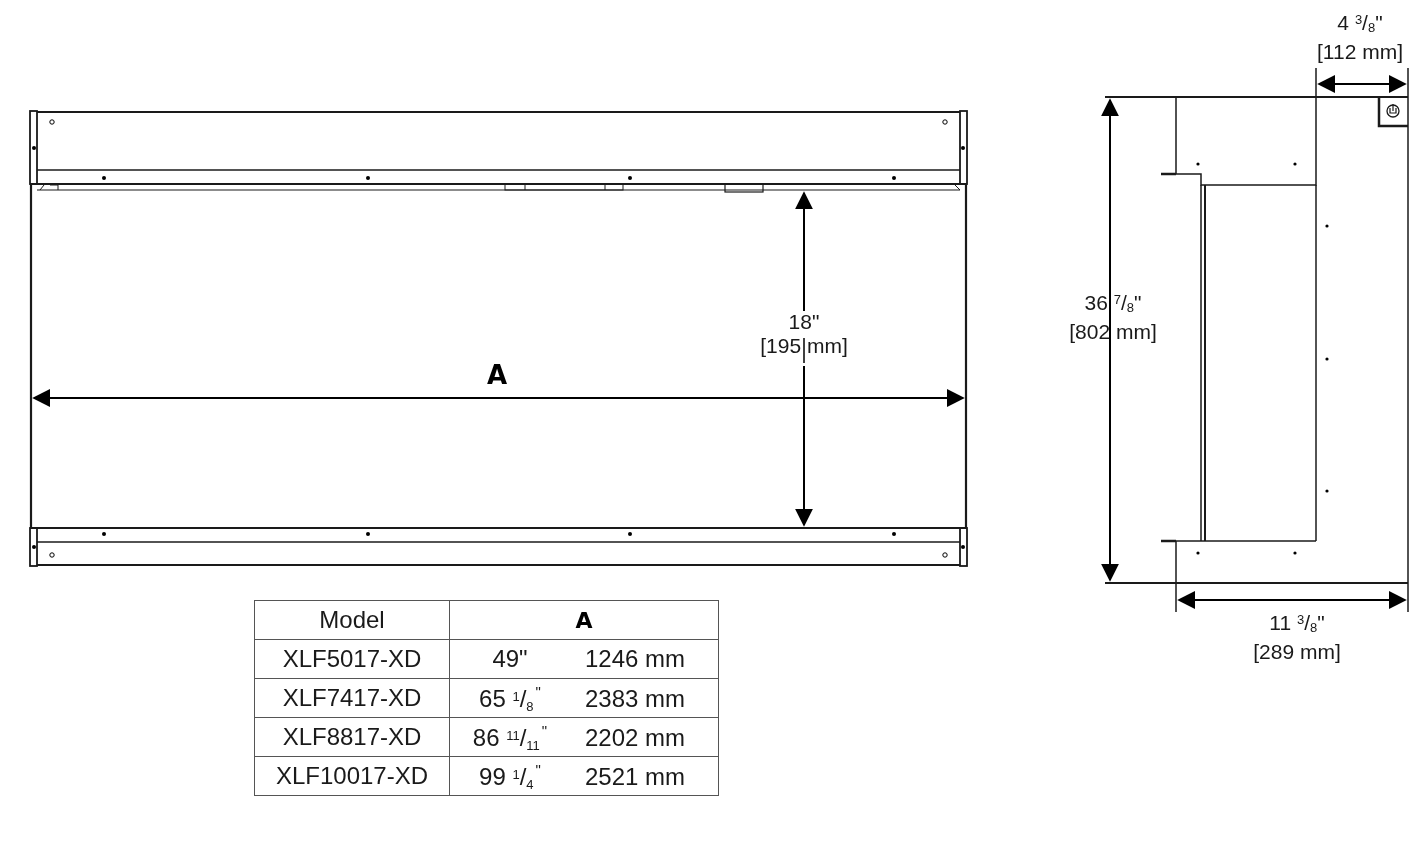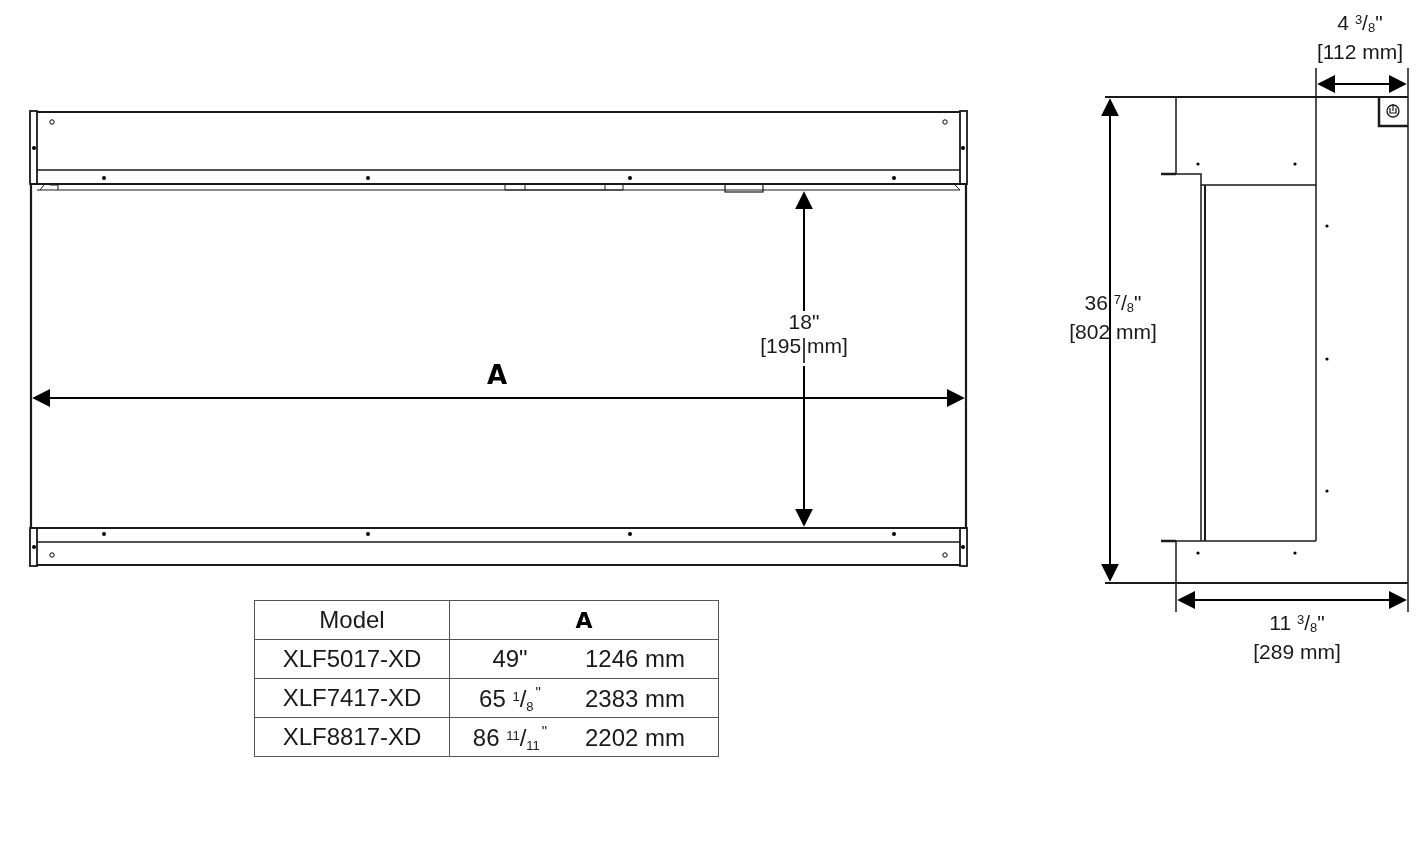--- a/index.html
+++ b/index.html
@@ -178,14 +178,20 @@
     <td class="c-a">
       <span class="ain"><span>65</span> <span class="num">1</span>/<span class="den">8</span><sup class="q">"</sup></span><span class="amm">2383 mm</span>
     </td>
   </tr>
   <tr>
     <td class="c-model">XLF8817-XD</td>
     <td class="c-a">
       <span class="ain"><span>86</span> <span class="num">11</span>/<span class="den">11</span><sup class="q">"</sup></span><span class="amm">2202 mm</span>
     </td>
   </tr>
+  <tr>
+    <td class="c-model">XLF10017-XD</td>
+    <td class="c-a">
+      <span class="ain"><span>99</span> <span class="num">1</span>/<span class="den">4</span><sup class="q">"</sup></span><span class="amm">2521 mm</span>
+    </td>
+  </tr>
 </tbody>
   </table>
 
 </body></html>

